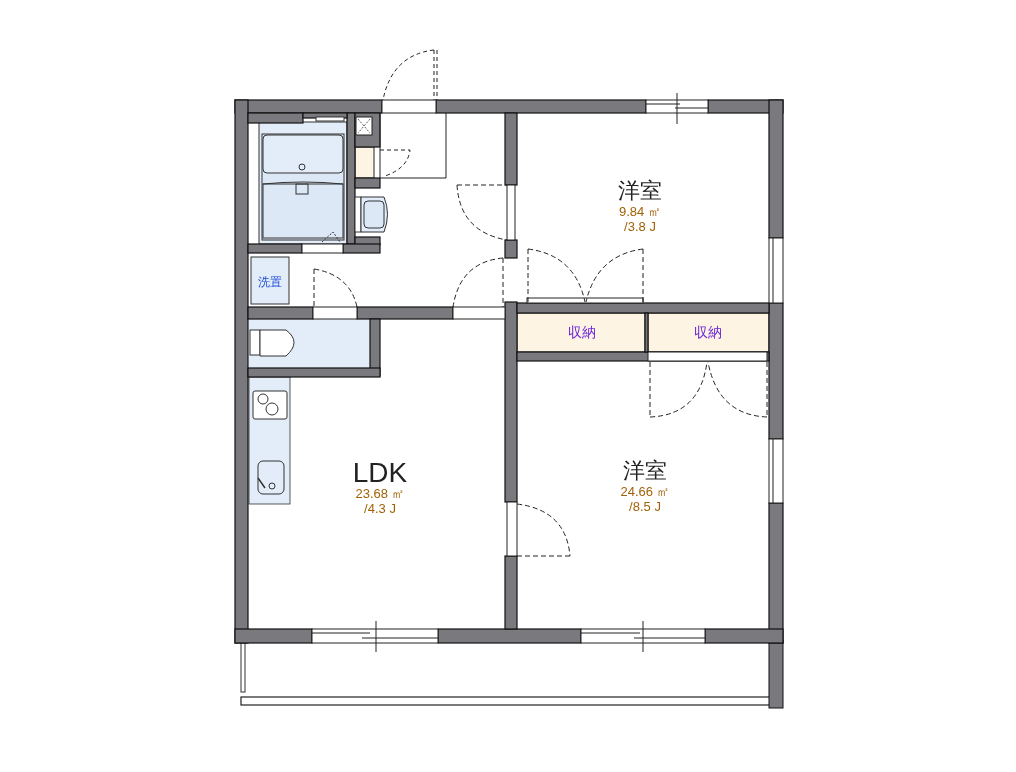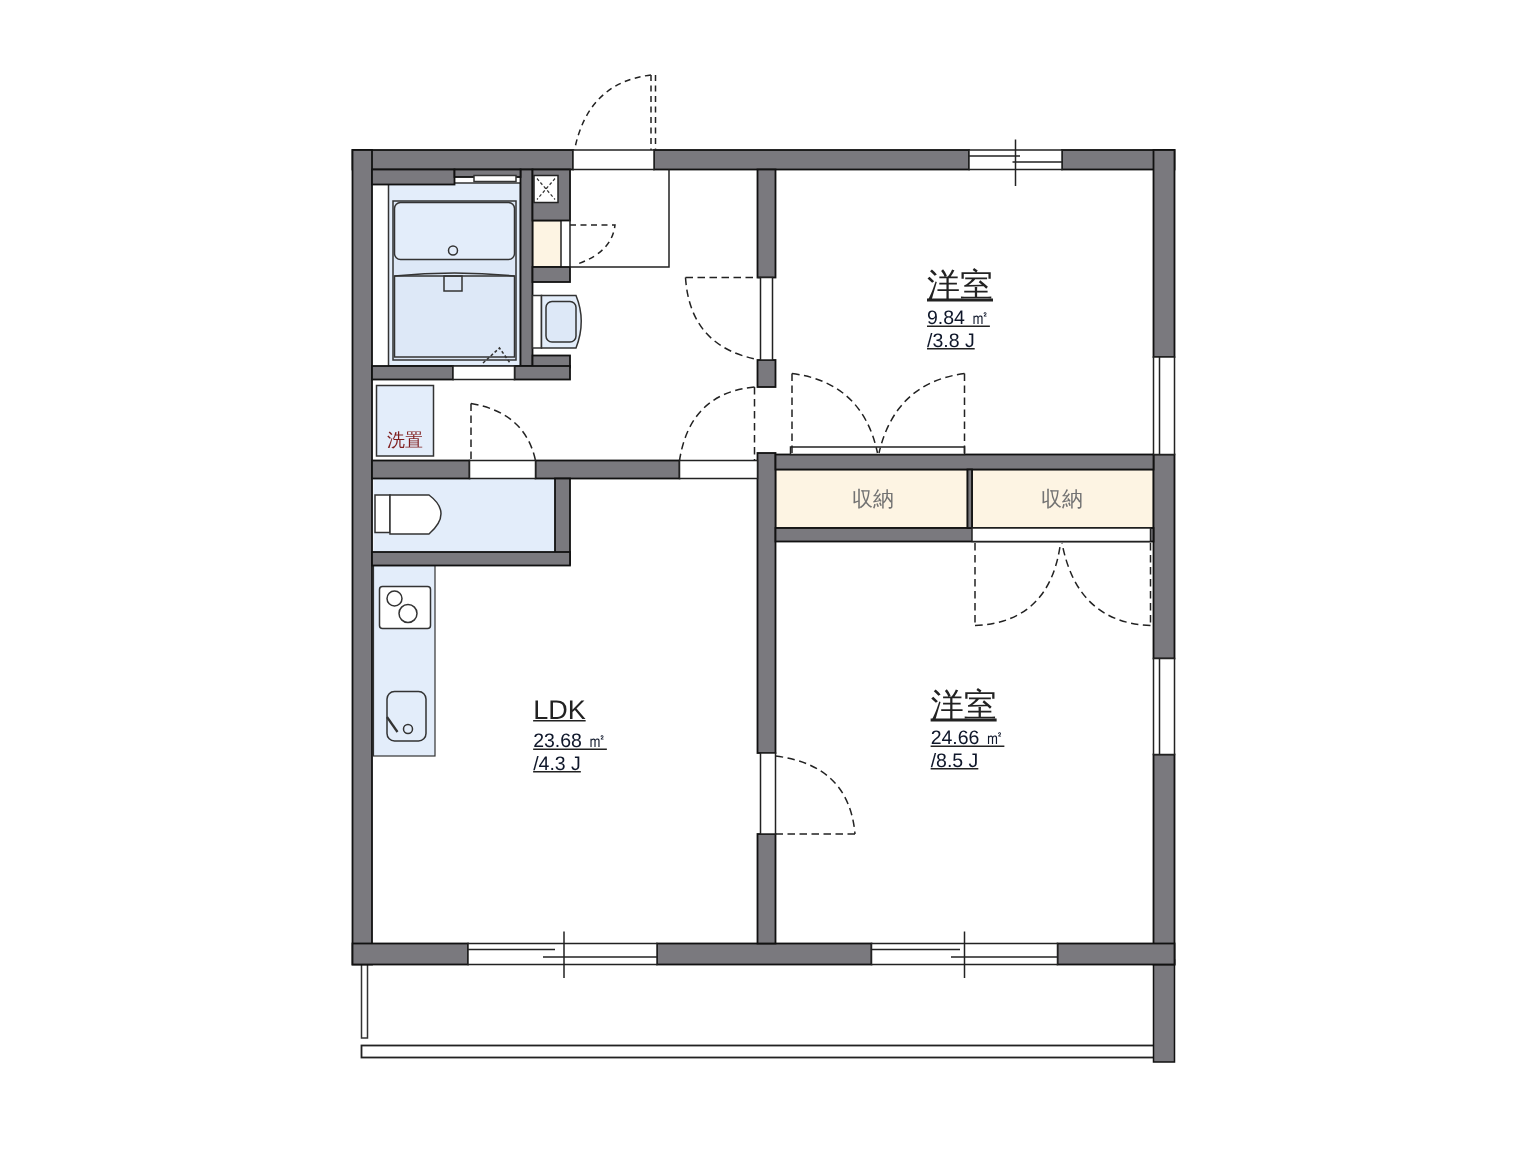--- a/index.html
+++ b/index.html
@@ -1,23 +1,23 @@
 <!DOCTYPE html>
 <html><head>
 <meta charset="utf-8">
 <style>
   html, body { margin:0; padding:0; background:#ffffff; }
   body { width:1016px; height:772px; position:relative; overflow:hidden; font-family:"DejaVu Sans", sans-serif; }
   #plan { position:absolute; left:0; top:0; width:1016px; height:772px; }
-  .room-label { position:absolute; color:#222; transform:translateX(-50%); white-space:nowrap;text-decoration:underline; }
+  .room-label { position:absolute; text-align:center; color:#222; transform:translateX(-50%); white-space:nowrap; }
   .room-name { font-size:22px; line-height:26px; font-family:"DejaVu Sans", sans-serif; }
-  .room-name.latin { font-size:18px; font-family:"Liberation Sans", sans-serif; }
-  .room-area, .room-jo { font-size:13px; line-height:15px; font-family:"Liberation Sans", sans-serif; color:#0f172a; }
-  .small-label { position:absolute; color:#737373; font-size:14px; text-align:left; transform:translate(-50%,-50%); white-space:nowrap; }
-  .tiny-label { position:absolute; color:#7f1d1d; font-size:12px; transform:translate(-50%,-50%); white-space:nowrap;margin-top:12px; }
+  .room-name.latin { font-size:28px; font-family:"Liberation Sans", sans-serif; }
+  .room-area, .room-jo { font-size:13px; line-height:15px; font-family:"Liberation Sans", sans-serif; color:#a16207; }
+  .small-label { position:absolute; color:#6d28d9; font-size:14px; text-align:left; transform:translate(-50%,-50%); white-space:nowrap; }
+  .tiny-label { position:absolute; color:#1d4ed8; font-size:12px; transform:translate(-50%,-50%); white-space:nowrap; }
 </style>
 </head>
 <body>
 
 <svg id="plan" viewBox="0 0 1016 772" xmlns="http://www.w3.org/2000/svg">
 
   <rect x="248" y="113" width="521" height="516" fill="#ffffff"></rect>
 
   <g>
     <rect x="241" y="642" width="4" height="50" fill="#fff" stroke="#333" stroke-width="1"></rect>

